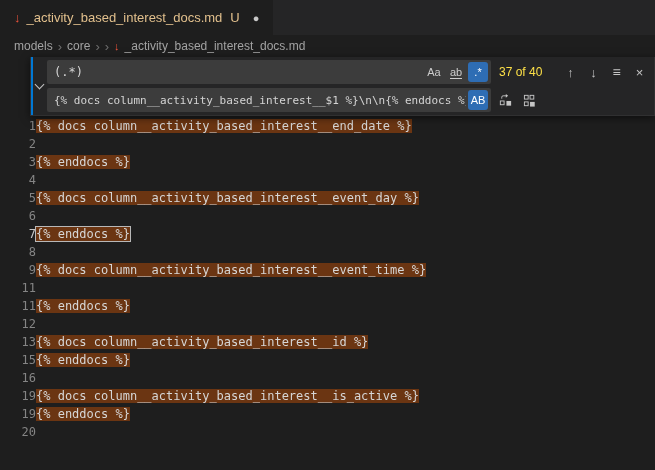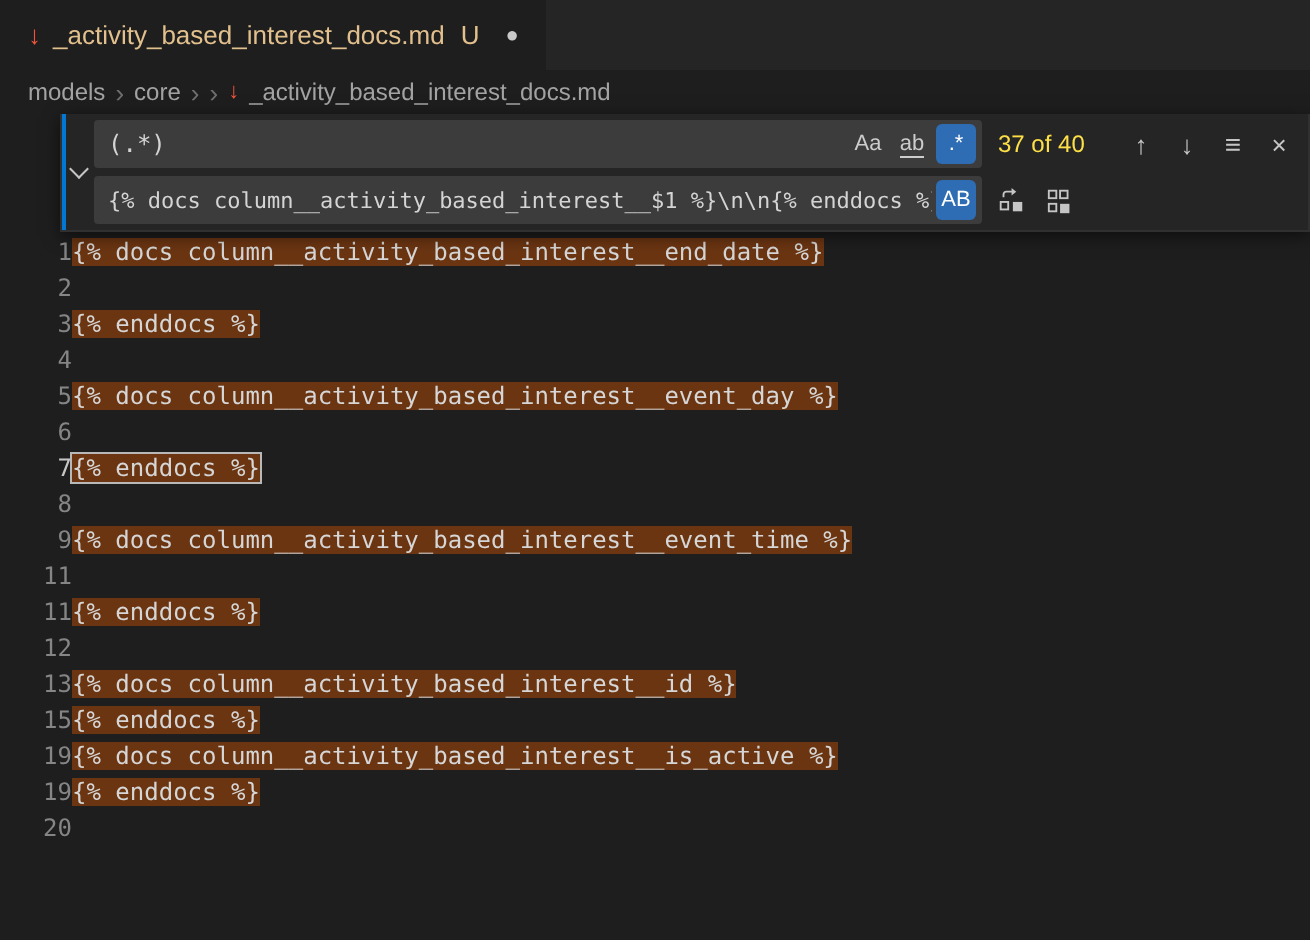--- a/index.html
+++ b/index.html
@@ -163,20 +163,24 @@
     </div>
     <div class="line">
       <span class="ln">13</span>
       <span class="ltext"><span class="match">{% docs column__activity_based_interest__id %}</span></span>
     </div>
     <div class="line">
       <span class="ln">15</span>
       <span class="ltext"><span class="match">{% enddocs %}</span></span>
     </div>
     <div class="line">
+      <span class="ln">16</span>
+      <span class="ltext"></span>
+    </div>
+    <div class="line">
       <span class="ln">19</span>
       <span class="ltext"><span class="match">{% docs column__activity_based_interest__is_active %}</span></span>
     </div>
     <div class="line">
       <span class="ln">19</span>
       <span class="ltext"><span class="match">{% enddocs %}</span></span>
     </div>
     <div class="line">
       <span class="ln">20</span>
       <span class="ltext"></span>

